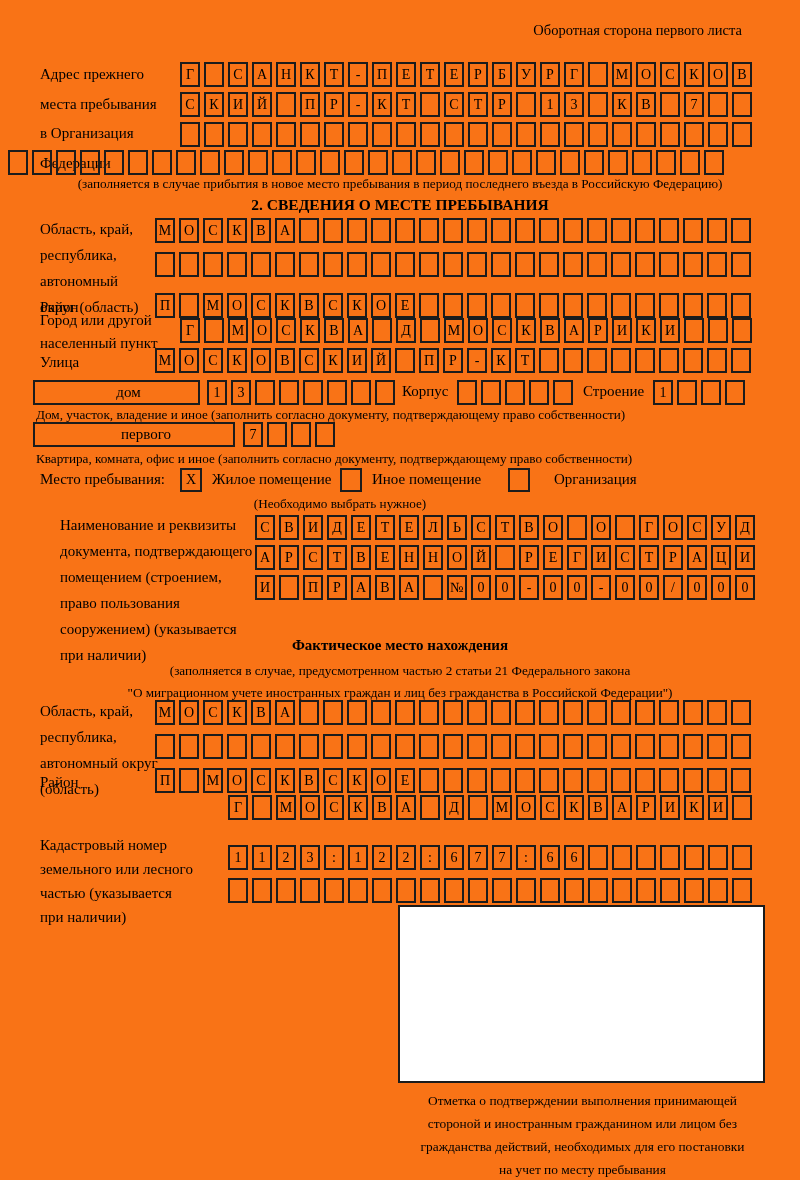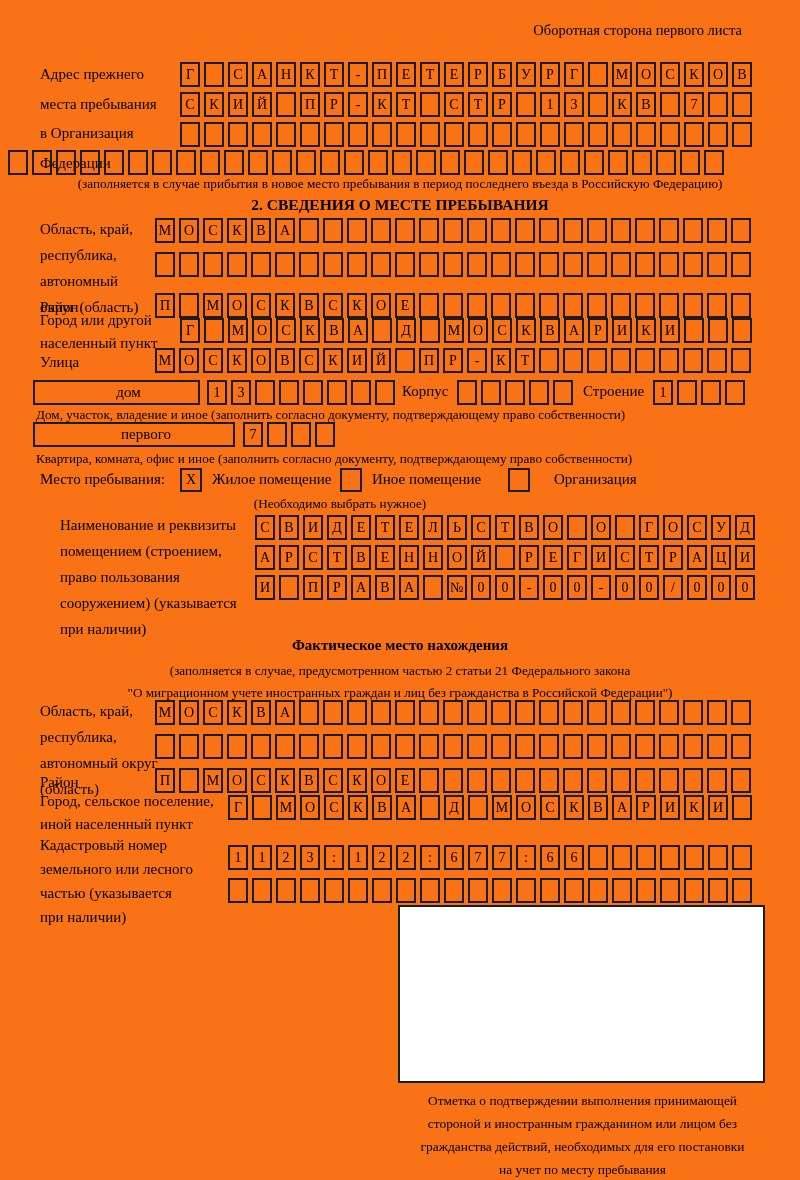--- a/index.html
+++ b/index.html
@@ -339,20 +339,21 @@
   <div class="chk" style="left:180px;top:468px;">X</div>
   <div class="inline-lbl" style="left:212px;top:471px;">Жилое помещение</div>
   <div class="chk" style="left:340px;top:468px;"></div>
   <div class="inline-lbl" style="left:372px;top:471px;">Иное помещение</div>
   <div class="chk" style="left:508px;top:468px;"></div>
   <div class="inline-lbl" style="left:554px;top:471px;">Организация</div>
   <div class="abs cap center" style="left:160px;top:496px;width:360px;">(Необходимо выбрать нужное)</div>
 
   <div class="abs lbl" style="left:40px;top:512px;width:212px;margin-left:20px;">
       <div class="ln">Наименование и реквизиты</div>
+      <div class="ln">документа, подтверждающего</div>
       <div class="ln">помещением (строением,</div>
       <div class="ln">право пользования</div>
       <div class="ln">сооружением) (указывается</div>
       <div class="ln">при наличии)</div>
     </div>
   <div class="row" style="left:255px;top:515px;">
       <span class="cell">С</span>
       <span class="cell">В</span>
       <span class="cell">И</span>
       <span class="cell">Д</span>
@@ -510,24 +511,20 @@
       <span class="cell"></span>
       <span class="cell"></span>
       <span class="cell"></span>
       <span class="cell"></span>
       <span class="cell"></span>
       <span class="cell"></span>
       <span class="cell"></span>
       <span class="cell"></span>
     </div>
 
-  <div class="abs lbl" style="left:40px;top:790px;line-height:22.5px;">
-      <div class="ln">Город, сельское поселение,</div>
-      <div class="ln">иной населенный пункт</div>
-    </div>
   <div class="row" style="left:228px;top:795px;">
       <span class="cell">Г</span>
       <span class="cell"></span>
       <span class="cell">М</span>
       <span class="cell">О</span>
       <span class="cell">С</span>
       <span class="cell">К</span>
       <span class="cell">В</span>
       <span class="cell">А</span>
       <span class="cell"></span>

